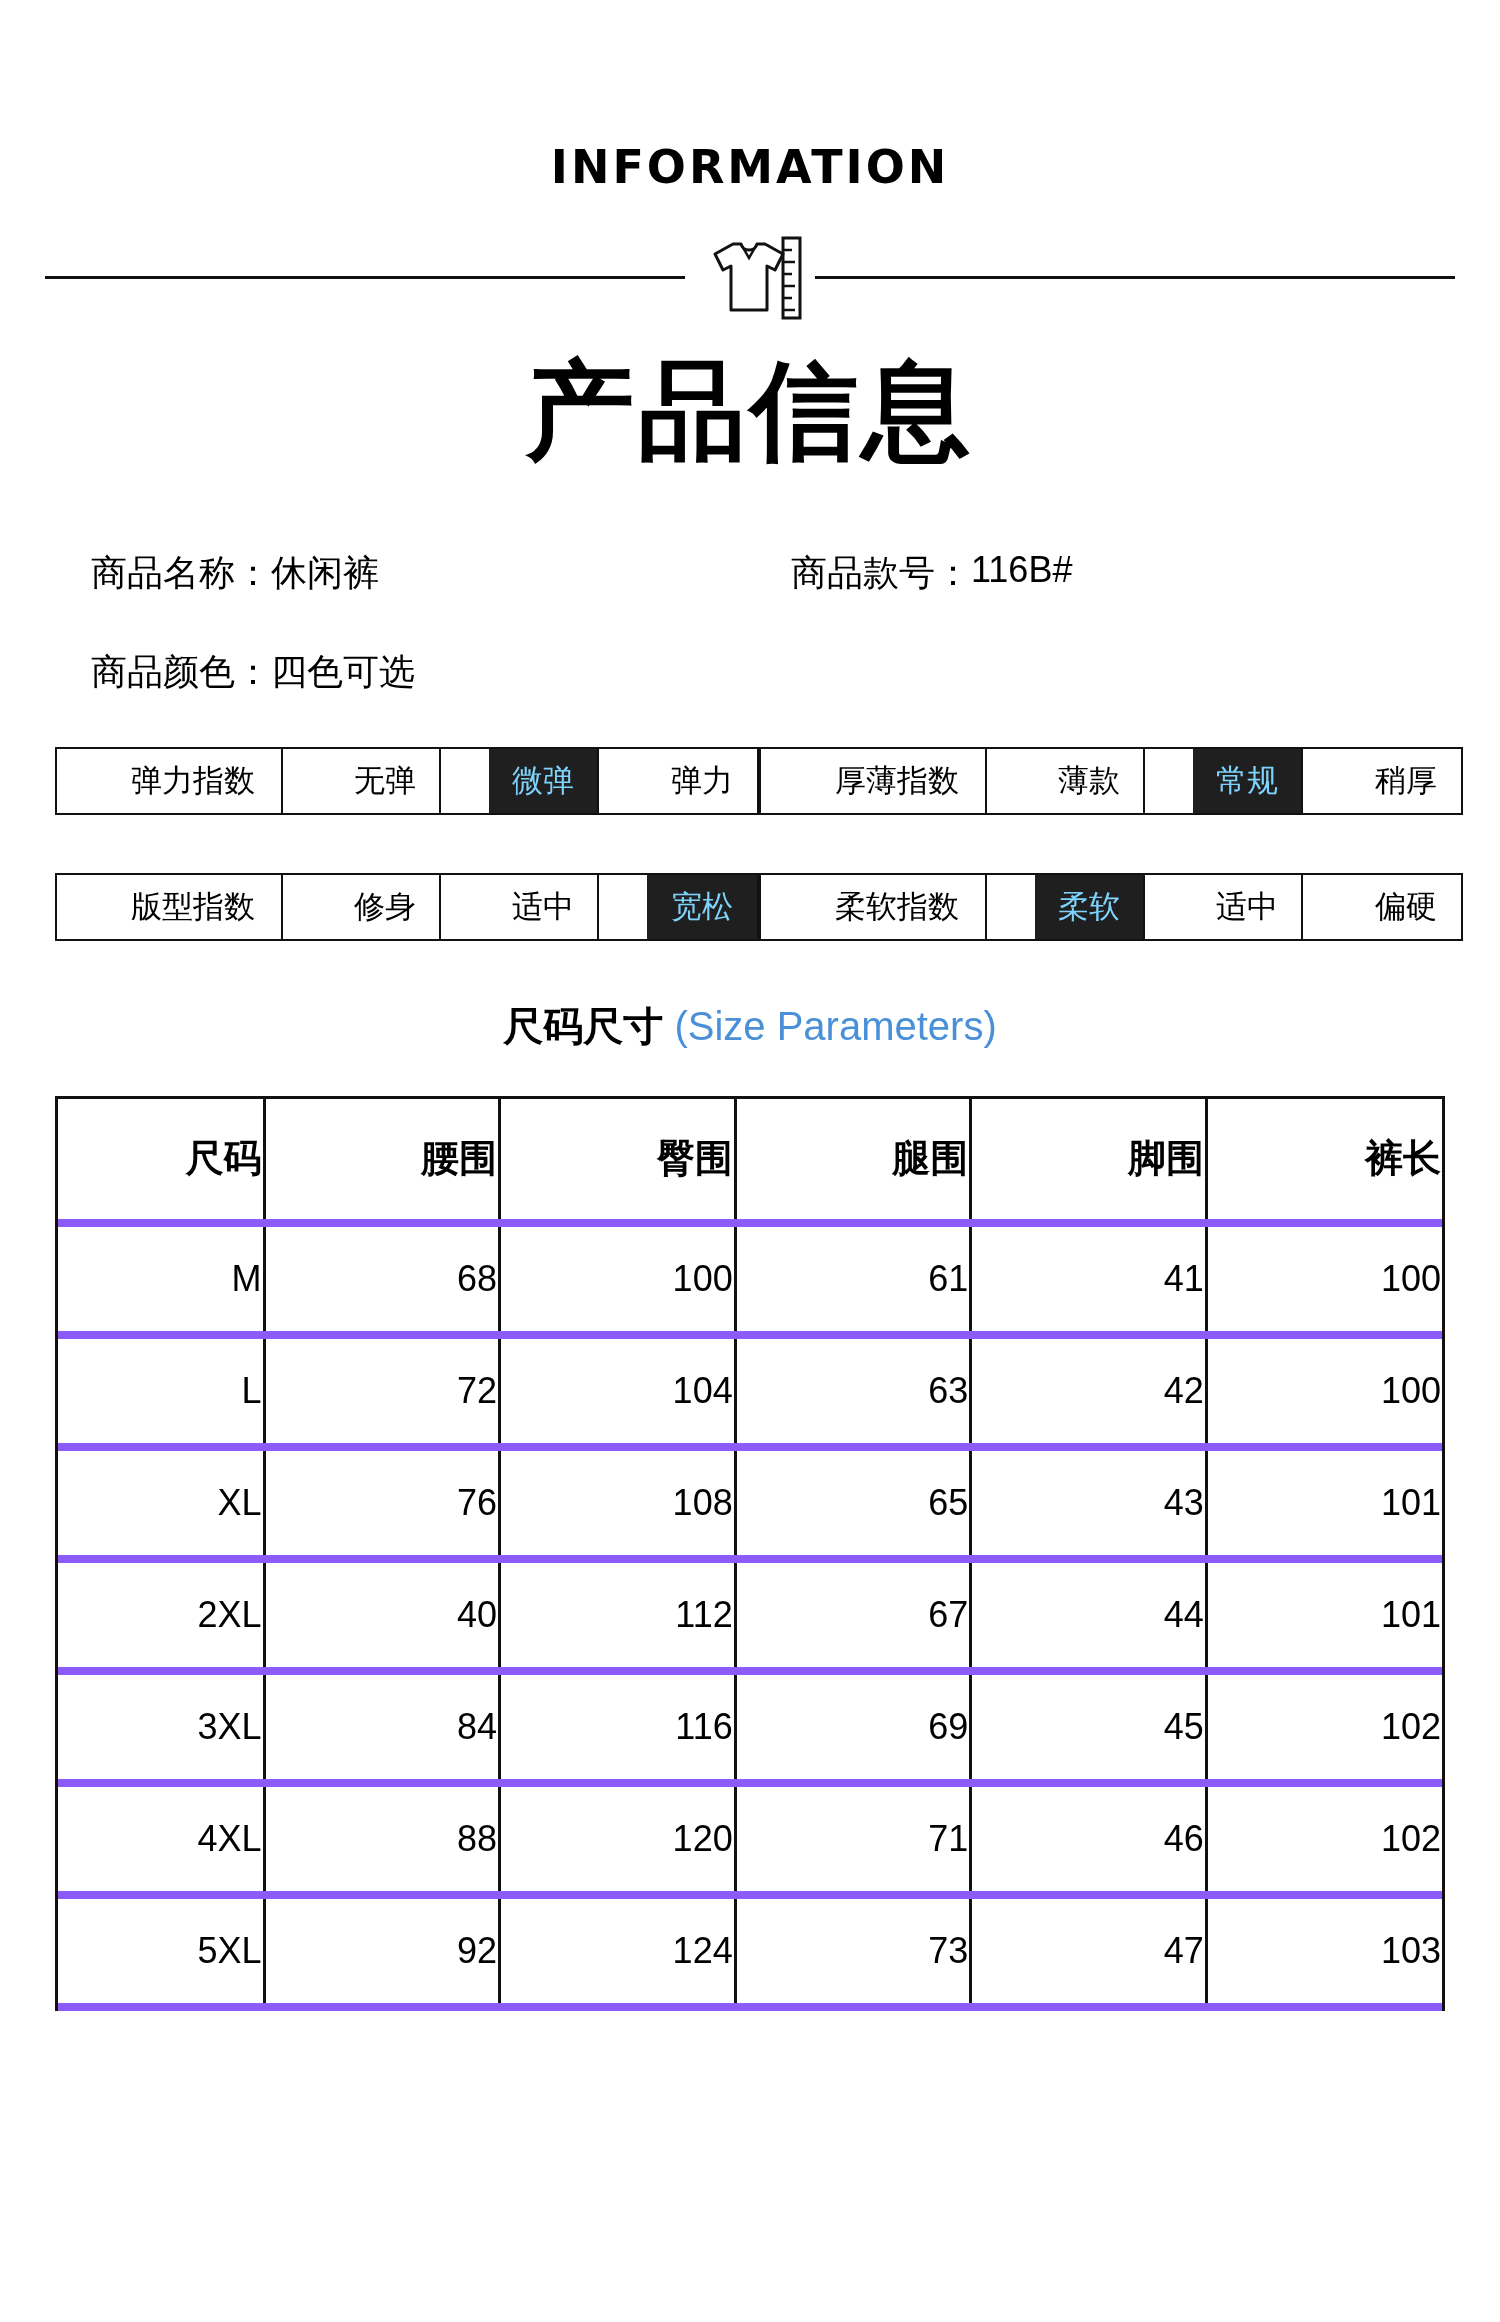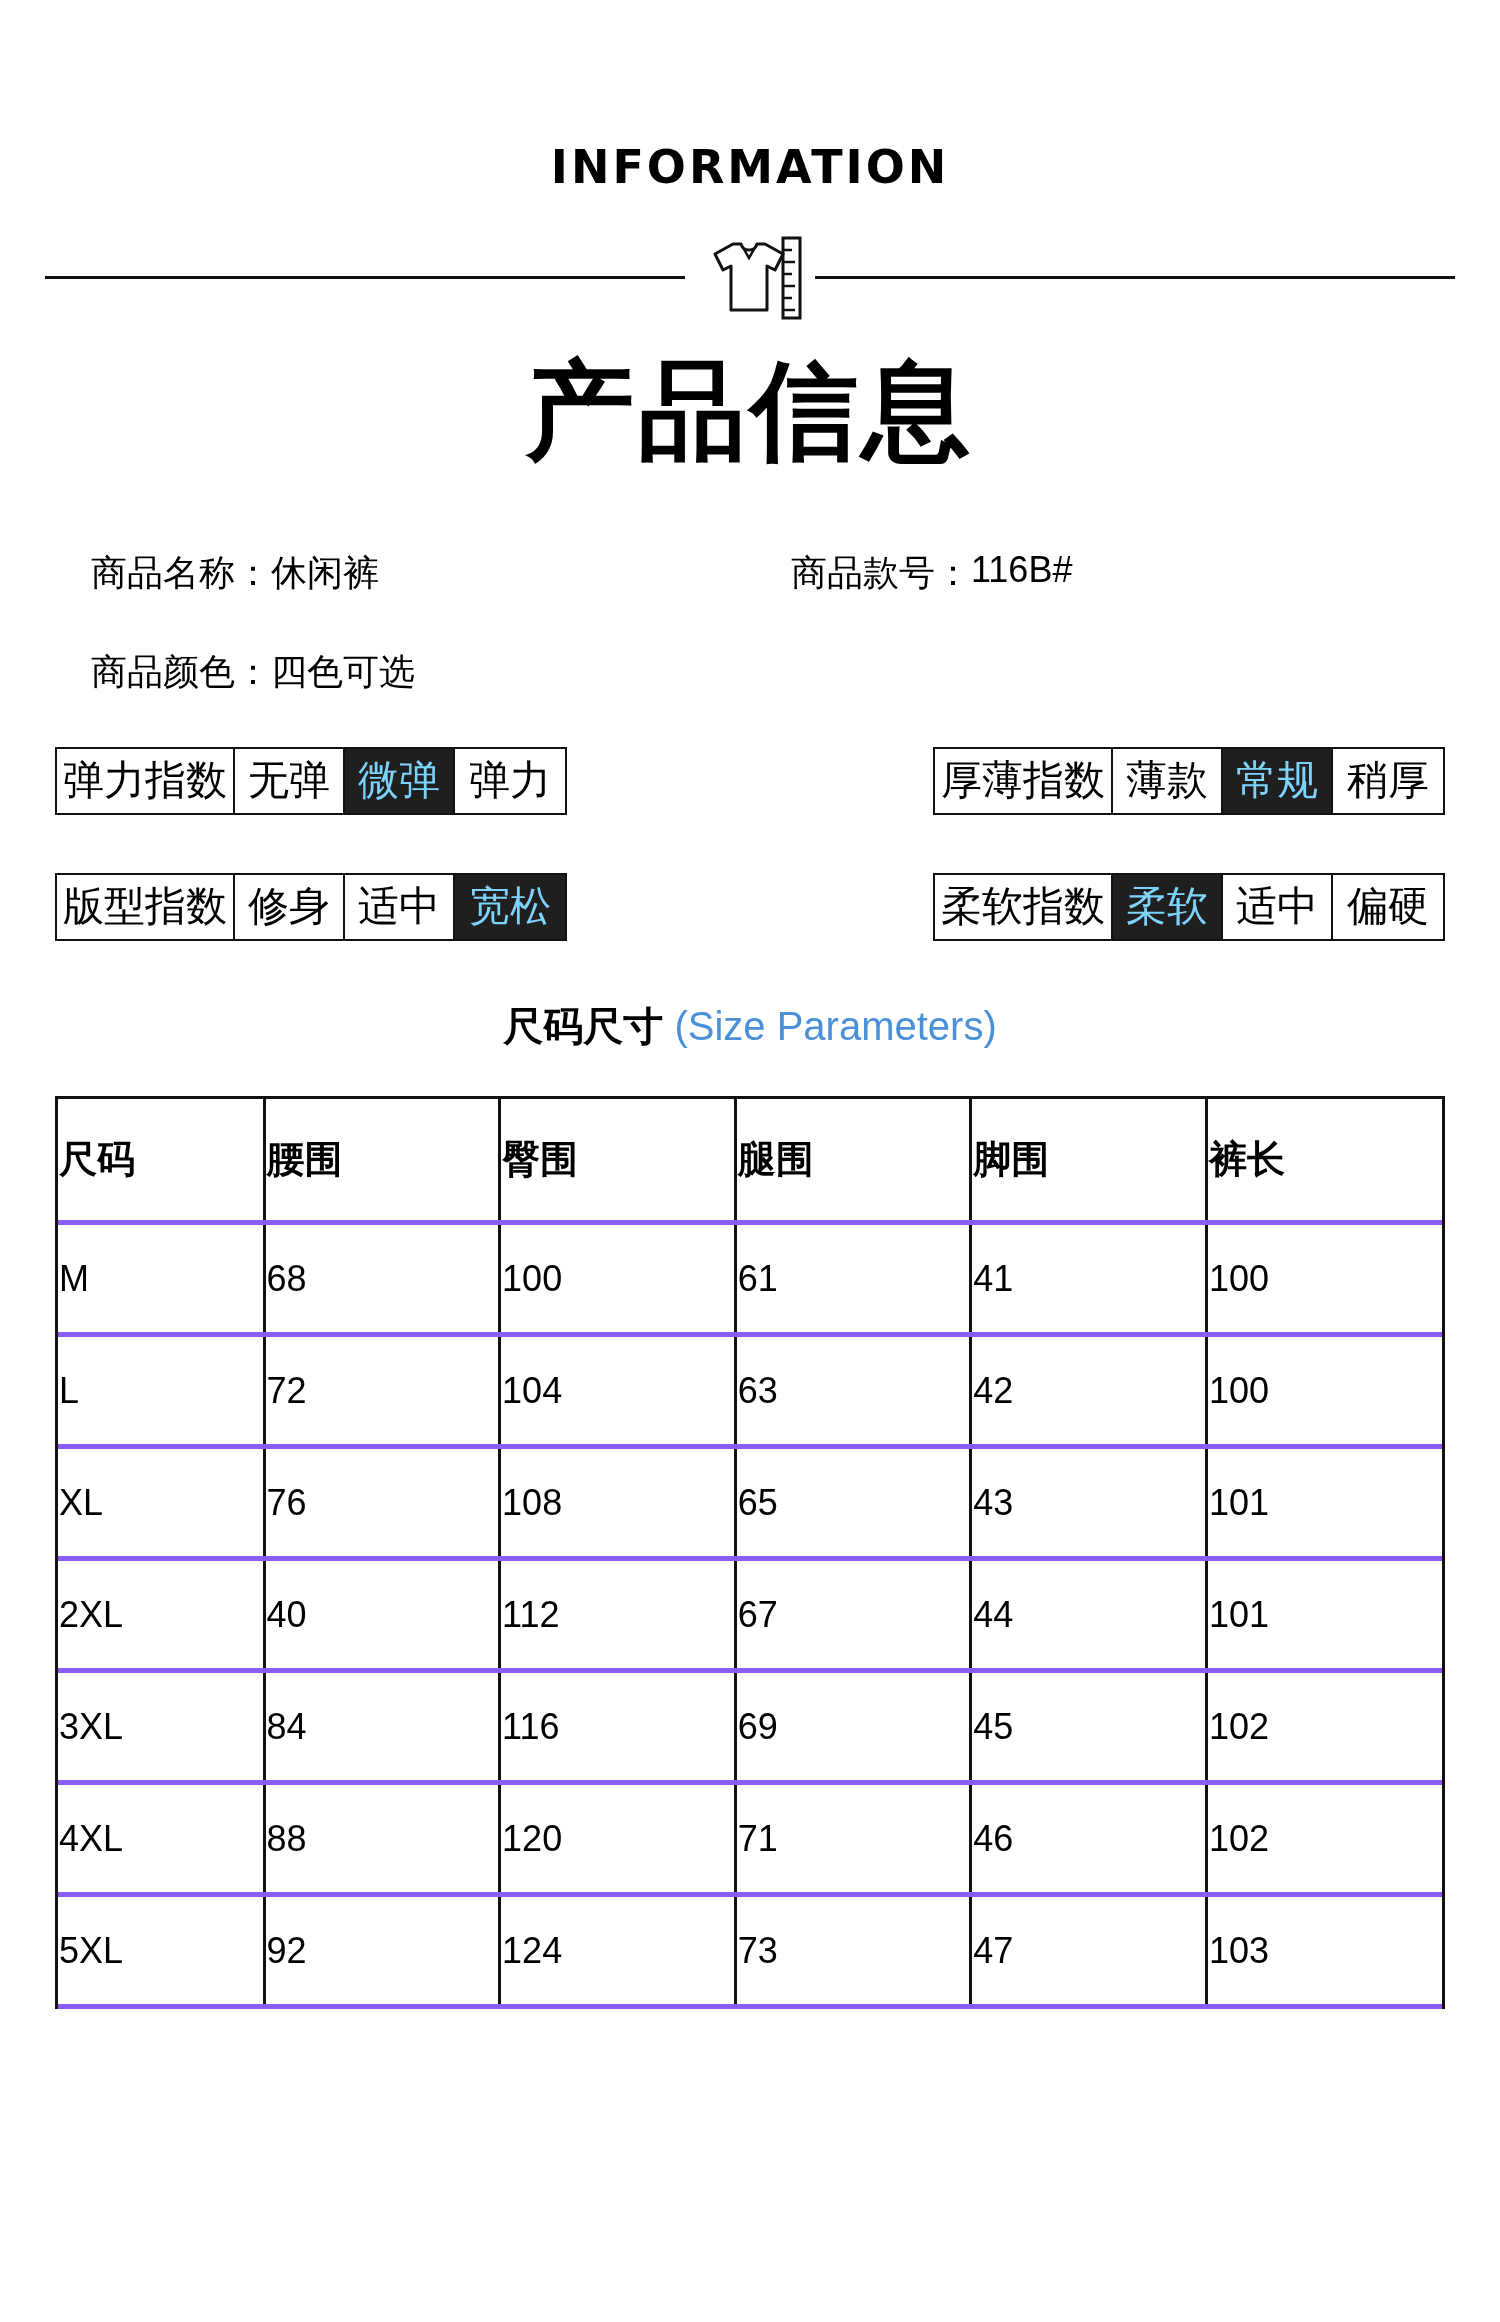--- a/index.html
+++ b/index.html
@@ -89,27 +89,28 @@
   .idx-table {
     display: flex;
     border: 2px solid #111;
     height: 68px;
     box-sizing: border-box;
   }
   .idx-cell {
     display: flex;
     align-items: center;
     justify-content: center;
-    font-size: 41px;
+    font-size: 31px;
     border-right: 2px solid #111;
     box-sizing: border-box;
     padding: 0 14px;
     background: #ffffff;
     color: #000000;
     white-space: nowrap;
+    margin-left: 48px;
   }
   .idx-cell:last-child { border-right: none; }
   .idx-cell.head { width: 178px; }
   .idx-cell.opt { width: 110px; }
   .idx-cell.active {
     background: #1f1f1f;
     color: #7dd3fc;
   }
 
   
@@ -132,25 +133,25 @@
     border: 3px solid #111;
     border-bottom: none;
     box-sizing: border-box;
   }
   table.size {
     width: 100%;
     border-collapse: collapse;
     table-layout: fixed;
   }
   table.size th, table.size td {
-    text-align: left;
+    text-align: right;
     font-size: 36px;
     font-weight: normal;
     height: 112px;
-    border-bottom: 5px solid #8b5cf6;
+    border-bottom: 8px solid #8b5cf6;
     border-right: 3px solid #111;
     box-sizing: border-box;
   }
   table.size th {
     font-weight: bold;
     font-size: 38px;
     height: 124px;
   }
   table.size th:last-child, table.size td:last-child { border-right: none; }
   table.size tr th:first-child, table.size tr td:first-child {

